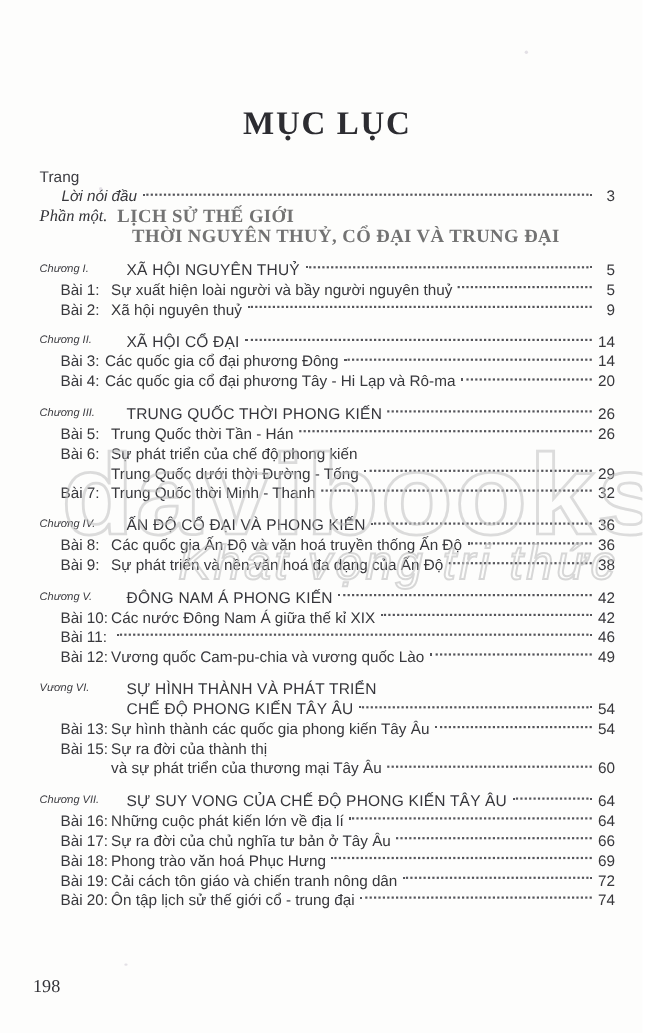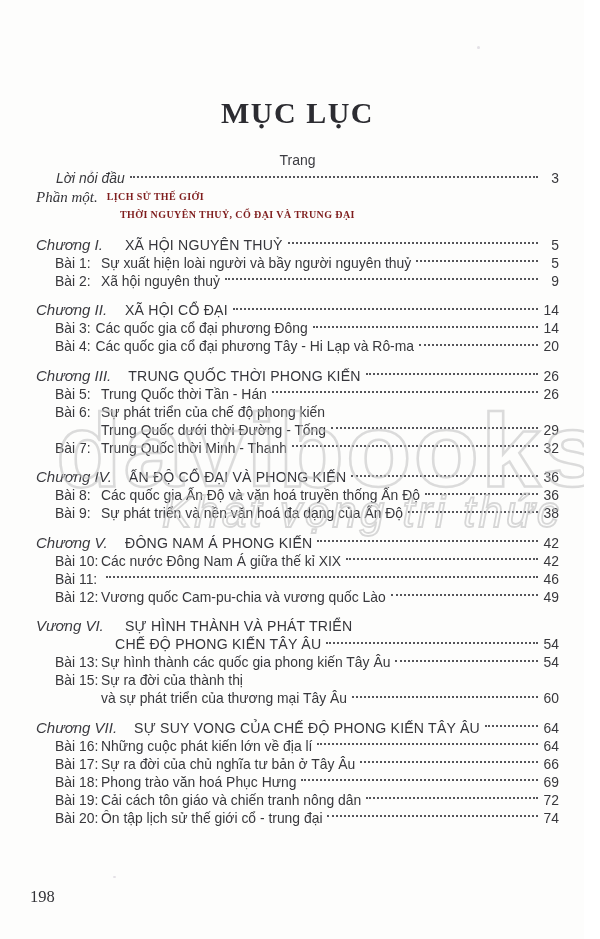--- a/index.html
+++ b/index.html
@@ -17,21 +17,21 @@
   .doc-title{
     font-family:"Liberation Serif","DejaVu Serif",serif;
     font-weight:bold;
     font-size:30px;
     letter-spacing:1.5px;
     text-align:center;
     color:#2c2c31;
     margin:0 0 22px 0;
   }
   .trang-row{
-    text-align:center;
+    text-align:left;
     font-size:14px;
     line-height:17px;
     color:#3c3c41;
   }
 
   .row{
     display:flex;
     align-items:center;
     line-height:18px;
     font-size:13.9px;
@@ -52,34 +52,34 @@
   .part-label{
     font-family:"Liberation Serif","DejaVu Serif",serif;
     font-style:italic;
     font-size:15px;
     margin-right:9px;
     color:#333338;
   }
   .part-title{
     font-family:"Liberation Serif","DejaVu Serif",serif;
     font-weight:bold;
-    font-size:10px;
+    font-size:17px;
     letter-spacing:0.4px;
-    color:#7f1d1d;
+    color:#737373;
   }
   .part-cont{padding-left:84px;}
 
   
   .chapter-block{margin-top:11.5px;}
   .chapter-row .ch-lbl{
     font-style:italic;
-    font-size:15px;
+    font-size:10px;
     flex-shrink:0;
     min-width:72px;
-    margin-right:17px;
+    margin-right:7px;
     color:#3a3a3f;
   }
   .chapter-row .ch-title{
     font-size:14.1px;
     letter-spacing:0.2px;
     color:#36363b;
   }
   .chapter-cont{padding-left:79px;}
   .chapter-cont .ch-title{font-size:14.1px;letter-spacing:0.2px;color:#36363b;}
 

